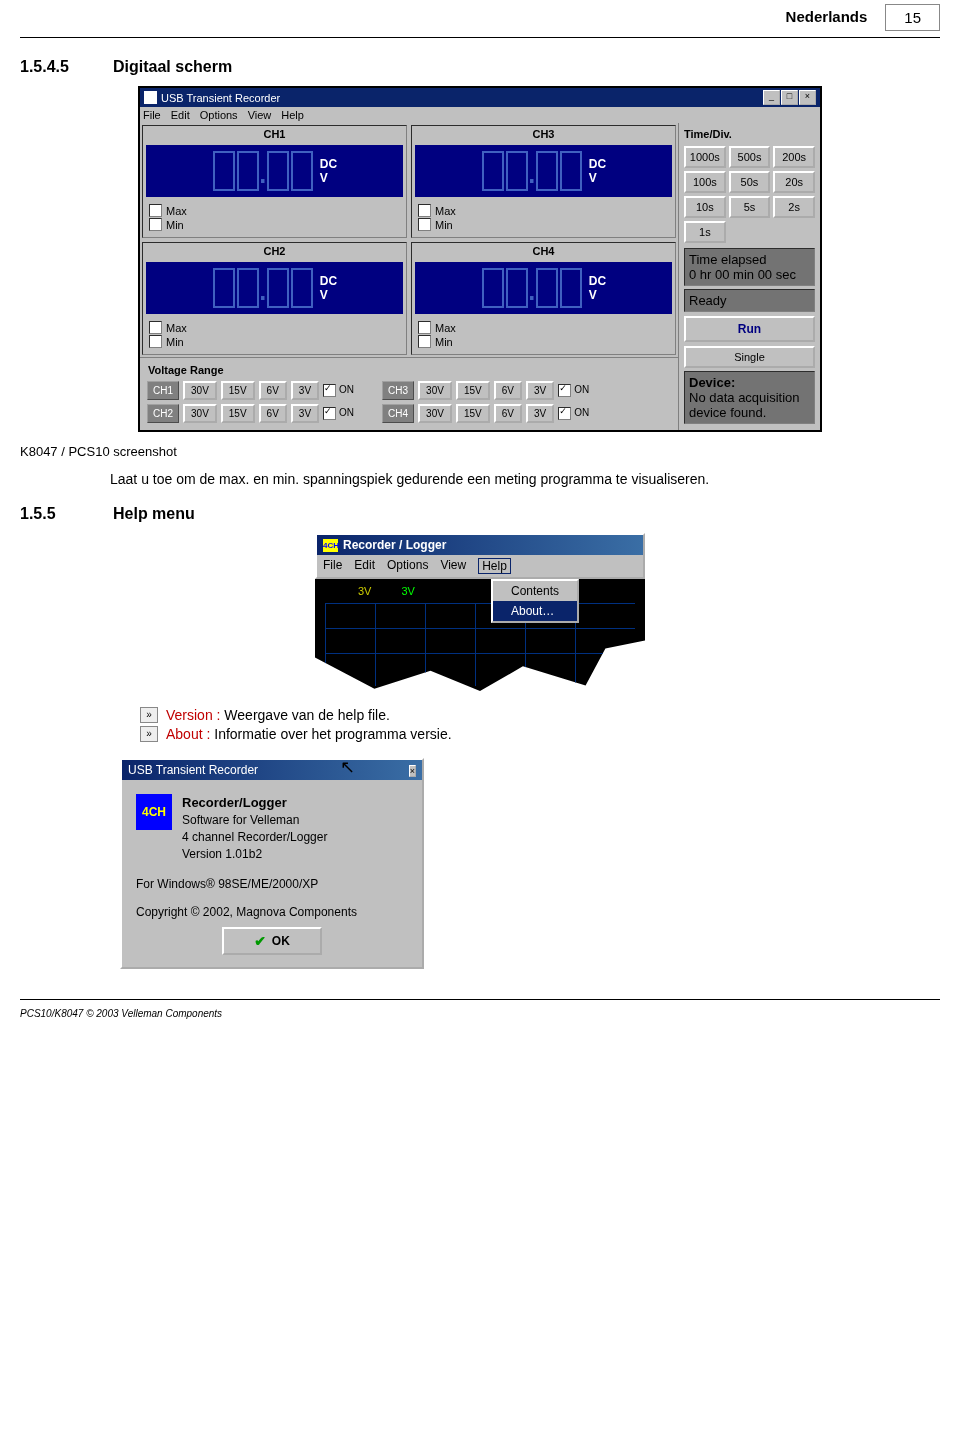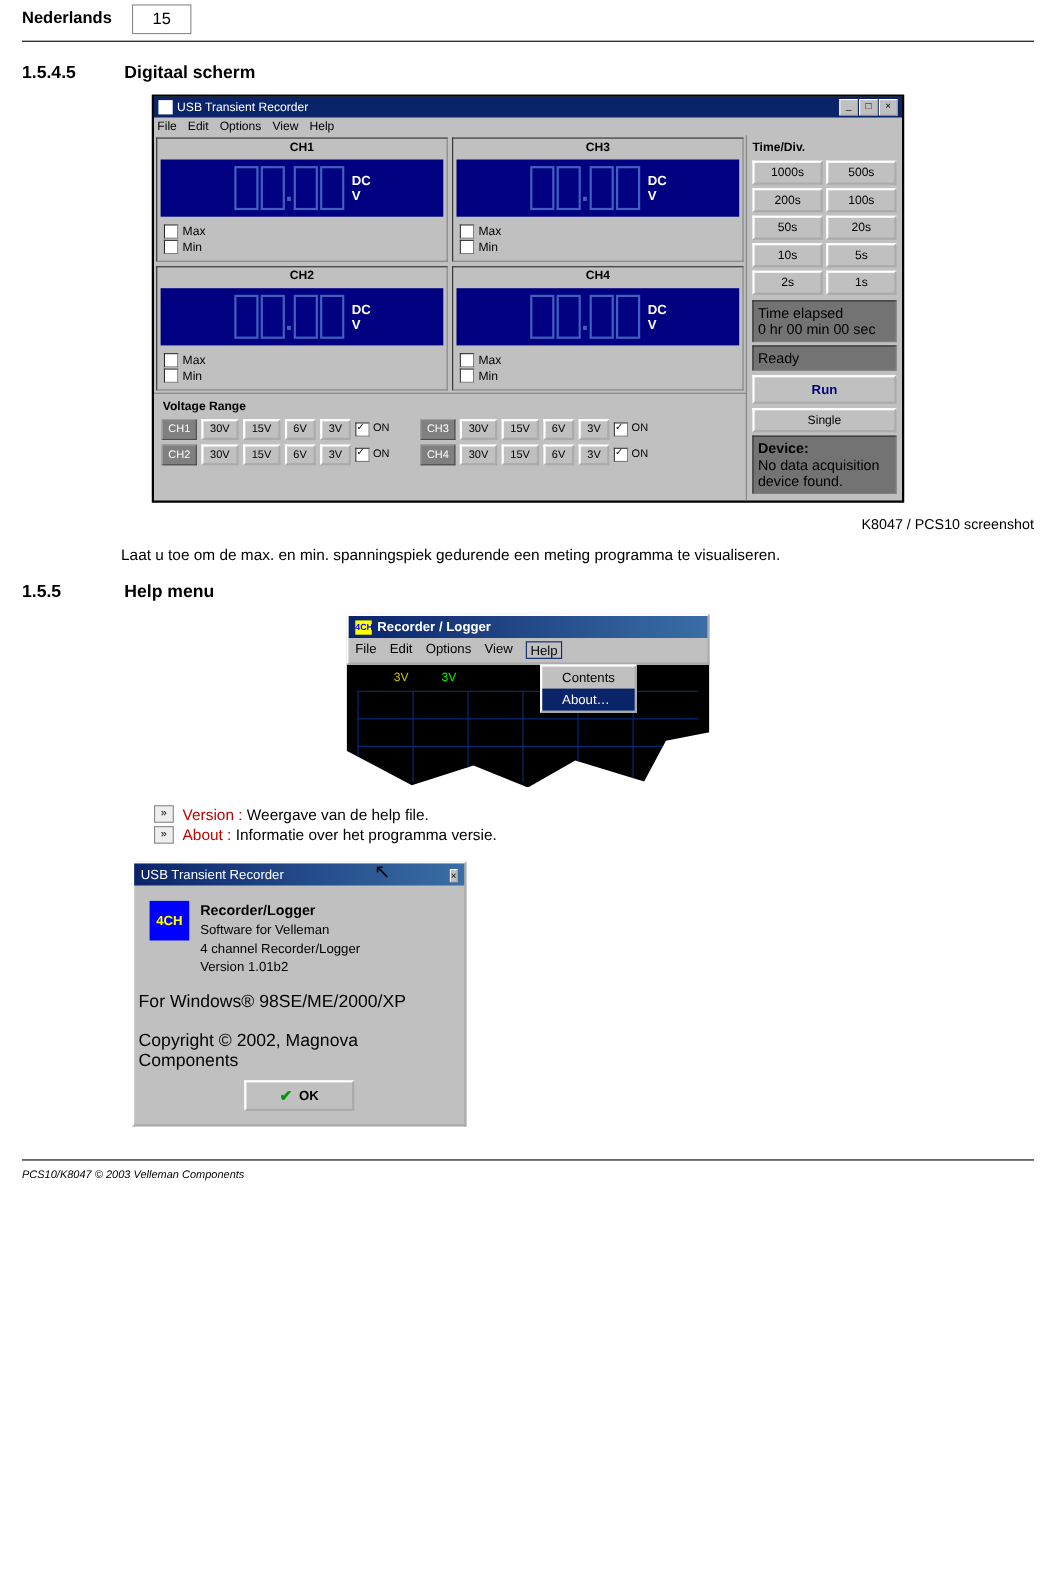--- a/index.html
+++ b/index.html
@@ -1,17 +1,17 @@
 <!DOCTYPE html>
 <html><head>
 <meta charset="utf-8">
 <style>
 body{margin:0;font-family:Arial,Helvetica,sans-serif;font-size:14px;background:#fff;color:#000;width:960px}
 .page{padding:0 20px 20px 20px}
-.hdr{display:flex;border-bottom:1.5px solid #000;padding:8px 0 6px 0;margin-bottom:20px}
+.hdr{display:flex;justify-content:flex-end;border-bottom:1.5px solid #000;padding:8px 0 6px 0;margin-bottom:20px}
 .hdr-lbl{font-weight:bold;font-size:15px;padding-right:18px}
 .hdr-pg{border:1px solid #888;padding:4px 18px;font-size:15px;font-weight:normal;margin-top:-4px}
 .sec{display:flex;gap:33px;margin:10px 0}
 .sec-num{font-weight:bold;font-size:16px;min-width:60px}
 .sec-ttl{font-weight:bold;font-size:16px}
 .app1{margin:0 auto 10px auto;width:680px;background:#c0c0c0;border:2px solid #000;font-size:11px;position:relative}
 .tb{background:linear-gradient(#0a246a,#0a246a);color:#fff;padding:2px 4px;display:flex;align-items:center;gap:4px;font-size:11px}
 .tb-icon{width:13px;height:13px;background:#fff;display:inline-block}
 .tb-btns{margin-left:auto;display:flex;gap:1px}
 .tb-btn{width:15px;height:13px;background:#c0c0c0;border:1px outset #fff;font-size:9px;text-align:center;line-height:11px;color:#000}
@@ -24,34 +24,34 @@
 .lcd{background:#000080;margin:3px;height:52px;display:flex;align-items:center;justify-content:center;position:relative;padding:0 8px}
 .lcd-seg{display:inline-block;width:18px;height:36px;border:2px solid #4060c0;margin:0 1px;position:relative}
 .lcd-dot{color:#4060c0;font-size:36px;margin:0 -2px}
 .lcd-unit{color:#fff;font-size:12px;font-weight:bold;margin-left:6px}
 .lcd-unit div{line-height:14px}
 .chklist{padding:3px 6px 5px 6px;font-size:11px}
 .chk{display:flex;align-items:center;gap:4px;margin:1px 0}
 .chkbox{width:11px;height:11px;background:#fff;border:1px inset #808080}
 .side{width:135px;border-left:1px solid #808080;padding:3px}
 .side-hdr{font-weight:bold;font-size:11px;padding:2px 0 4px 2px}
-.tbtn-grid{display:grid;grid-template-columns:1fr 1fr;gap:3px;padding:2px}
+.tbtn-grid{display:grid;grid-template-columns:1fr 1fr 1fr;gap:3px;padding:2px}
 .tbtn{background:#c0c0c0;border:2px outset #fff;padding:3px 2px;font-size:11px;text-align:center}
 .sbox{border:1px inset #808080;padding:3px 4px;font-size:13px;margin:3px 2px;background:#737373}
 .runbtn{background:#c0c0c0;border:2px outset #fff;padding:4px;text-align:center;font-weight:bold;color:#000080;font-size:12px;margin:4px 2px}
 .vrange{border-top:1px solid #808080;padding:3px}
 .vrange-hdr{font-weight:bold;font-size:11px;padding:3px 5px}
 .vr-row{display:flex;gap:4px;align-items:center;padding:2px 4px}
 .vr-lbl{background:#808080;color:#fff;padding:3px 5px;font-size:10px;border:1px outset #a0a0a0}
 .vr-btn{background:#c0c0c0;border:2px outset #fff;padding:2px 6px;font-size:10px}
 .vr-chk{display:flex;align-items:flex-start;gap:3px;font-size:10px}
 .vr-chkbox{width:11px;height:11px;background:#fff;border:1px inset #808080;position:relative}
 .vr-chkbox::after{content:"✓";position:absolute;font-size:9px;top:-2px;left:0}
 .vr-cols{display:flex;gap:20px}
-.caption{text-align:right;font-size:13px;margin:12px 0}
+.caption{text-align:left;font-size:13px;margin:12px 0}
 .desc{margin:6px 0 18px 90px;font-size:14px}
 .app2{margin:10px auto;width:330px;position:relative}
 .app2-top{background:#c0c0c0;border:2px outset #fff}
 .tb2{background:linear-gradient(90deg,#0a246a,#3a6ea5);color:#fff;padding:3px 6px;display:flex;align-items:center;gap:5px;font-size:12px}
 .tb2-icon{width:15px;height:13px;background:#ff0;display:inline-block;color:#00f;font-size:8px;font-weight:bold;text-align:center;line-height:13px}
 .menubar2{background:#c0c0c0;padding:3px 6px;font-size:12px;display:flex;gap:12px}
 .menubar2 .hl{border:1px solid #0a246a;background:#c0c0c0;padding:0 3px}
 .dropdown{position:absolute;background:#c0c0c0;border:2px outset #fff;top:46px;left:176px;font-size:12px;z-index:2}
 .dropdown div{padding:3px 18px}
 .dropdown .sel{background:#0a246a;color:#fff}
@@ -357,21 +357,21 @@
  </div>
  <div class="abox">
   <div class="abox-icon">4CH</div>
   <div class="abox-txt">
    <b>Recorder/Logger</b><br>
    <span>Software for Velleman</span><br>
    <span>4 channel Recorder/Logger</span><br>
    <span>Version 1.01b2</span>
   </div>
  </div>
- <div style="padding:0 14px 8px 4px;font-size:16px">
+ <div style="padding:0 14px 8px 14px;font-size:12px">
   <div>For Windows® 98SE/ME/2000/XP</div><br>
   <div>Copyright © 2002, Magnova Components</div>
  </div>
  <div class="okbtn">
   <span class="chk">✔</span>
   <span>OK</span>
  </div>
 </div>
 
 <div class="ftr">PCS10/K8047 © 2003 Velleman Components</div>

